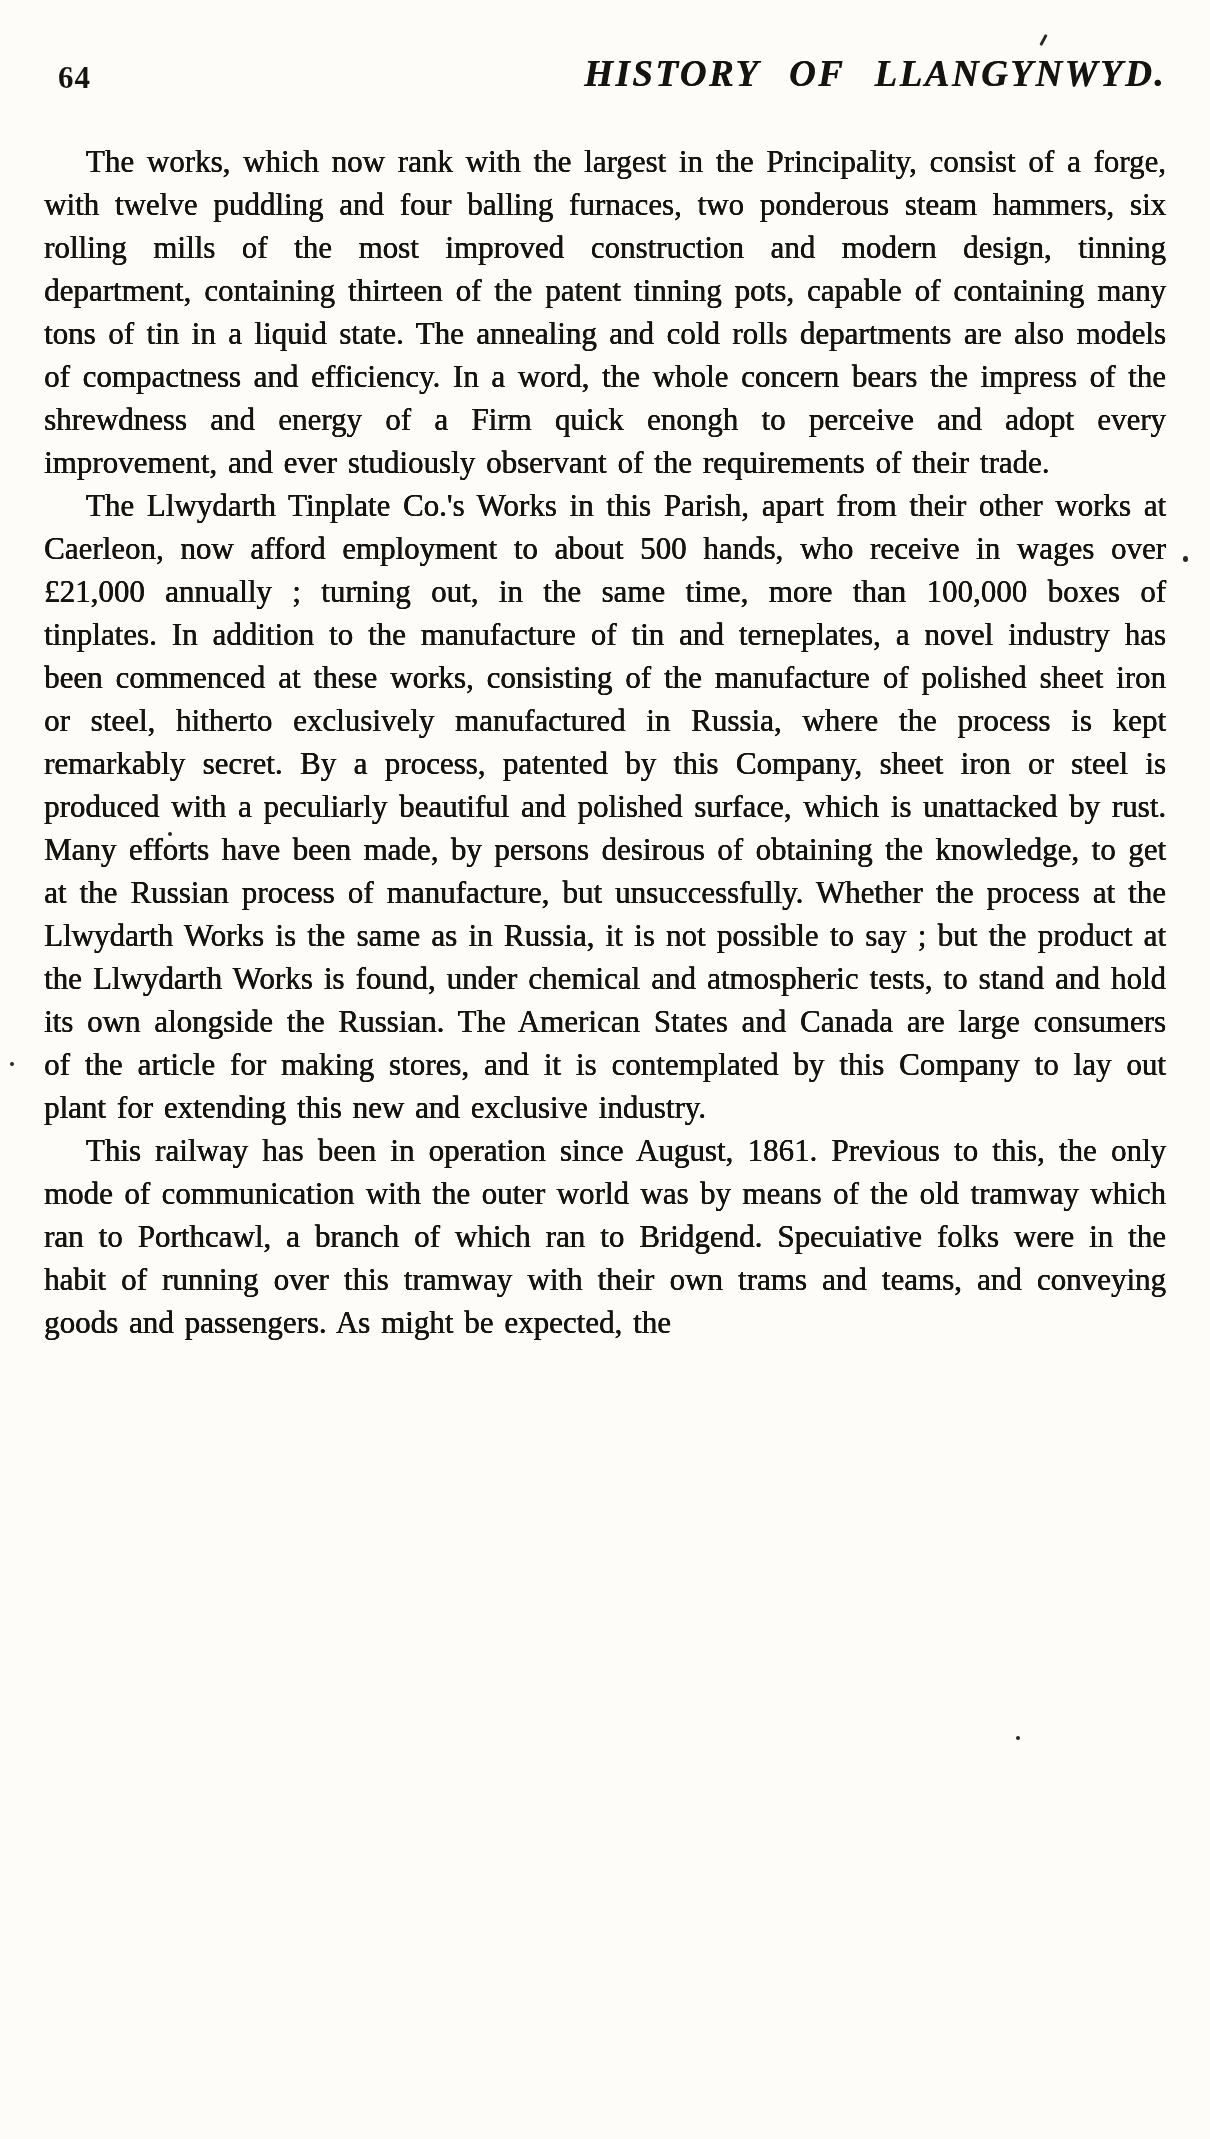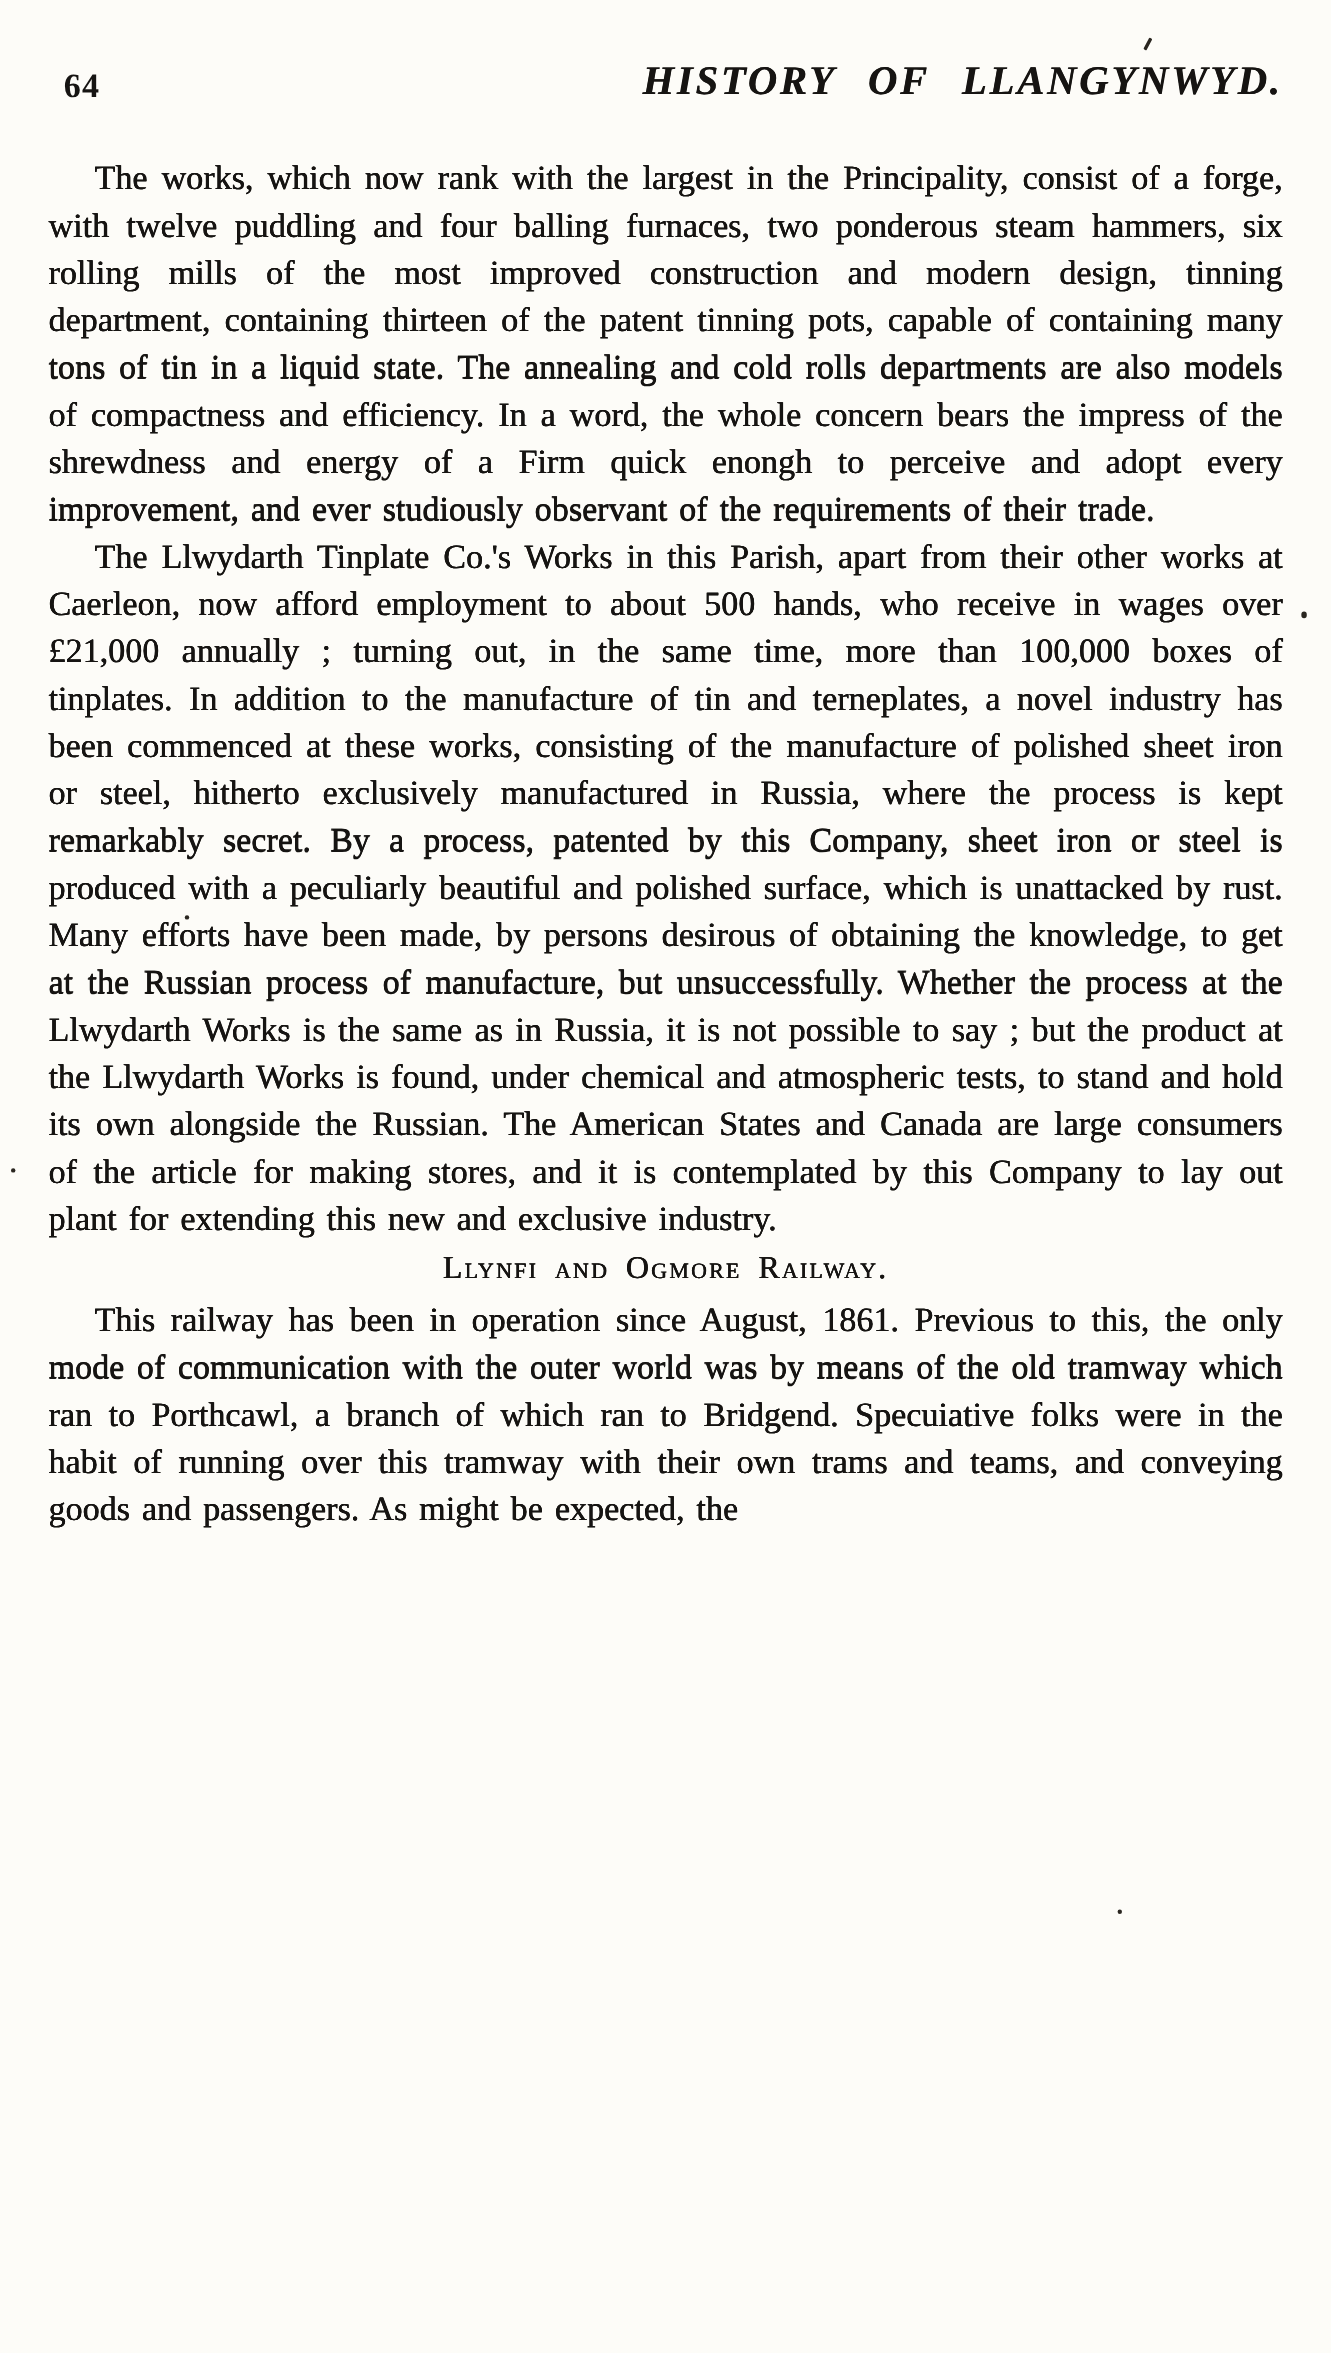--- a/index.html
+++ b/index.html
@@ -85,21 +85,20 @@
 <div class="page">
 
   <header class="page-header">
     <span class="page-number">64</span>
     <h1 class="running-title">HISTORY OF LLANGYNWYD.</h1>
   </header>
 
   <main class="text-block">
     <p class="para">The works, which now rank with the largest in the Principality, consist of a forge, with twelve puddling and four balling furnaces, two ponderous steam hammers, six rolling mills of the most improved construction and modern design, tinning department, containing thirteen of the patent tinning pots, capable of containing many tons of tin in a liquid state. The annealing and cold rolls departments are also models of compactness and efficiency. In a word, the whole concern bears the impress of the shrewdness and energy of a Firm quick enongh to perceive and adopt every improvement, and ever studiously observant of the requirements of their trade.</p>
     <p class="para">The Llwydarth Tinplate Co.'s Works in this Parish, apart from their other works at Caerleon, now afford employment to about 500 hands, who receive in wages over £21,000 annually ; turning out, in the same time, more than 100,000 boxes of tinplates. In addition to the manufacture of tin and terneplates, a novel industry has been commenced at these works, consisting of the manufacture of polished sheet iron or steel, hitherto exclusively manufactured in Russia, where the process is kept remarkably secret. By a process, patented by this Company, sheet iron or steel is produced with a peculiarly beautiful and polished surface, which is unattacked by rust. Many efforts have been made, by persons desirous of obtaining the knowledge, to get at the Russian process of manufacture, but unsuccessfully. Whether the process at the Llwydarth Works is the same as in Russia, it is not possible to say ; but the product at the Llwydarth Works is found, under chemical and atmospheric tests, to stand and hold its own alongside the Russian. The American States and Canada are large consumers of the article for making stores, and it is contemplated by this Company to lay out plant for extending this new and exclusive industry.</p>
-    <h2 class="section-heading">Llynfi and Ogmore Railway.</h2>
     <p class="para">This railway has been in operation since August, 1861. Previous to this, the only mode of communication with the outer world was by means of the old tramway which ran to Porthcawl, a branch of which ran to Bridgend. Specuiative folks were in the habit of running over this tramway with their own trams and teams, and conveying goods and passengers. As might be expected, the</p>
   </main>
 
   <span class="speck tick" style="left:1042px; top:34px; width:3px; height:12px;"></span>
   <span class="speck" style="left:1183px; top:556px; width:5px; height:6px;"></span>
   <span class="speck" style="left:168px; top:832px; width:4px; height:4px;"></span>
   <span class="speck" style="left:10px; top:1062px; width:4px; height:4px;"></span>
   <span class="speck" style="left:1016px; top:1736px; width:4px; height:4px;"></span>
 </div>
 

